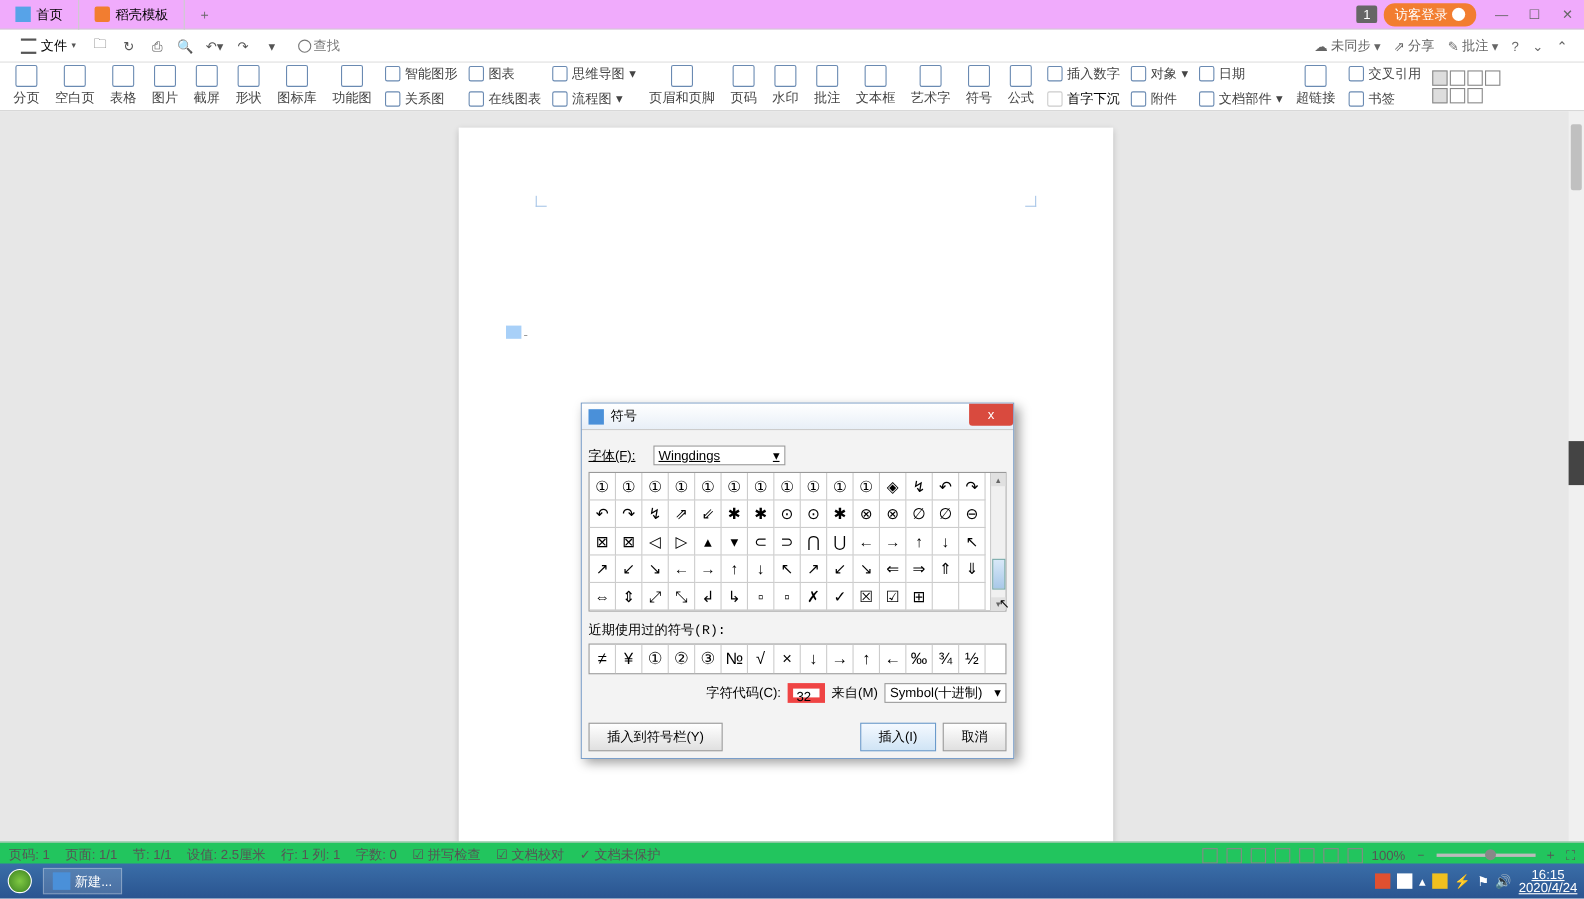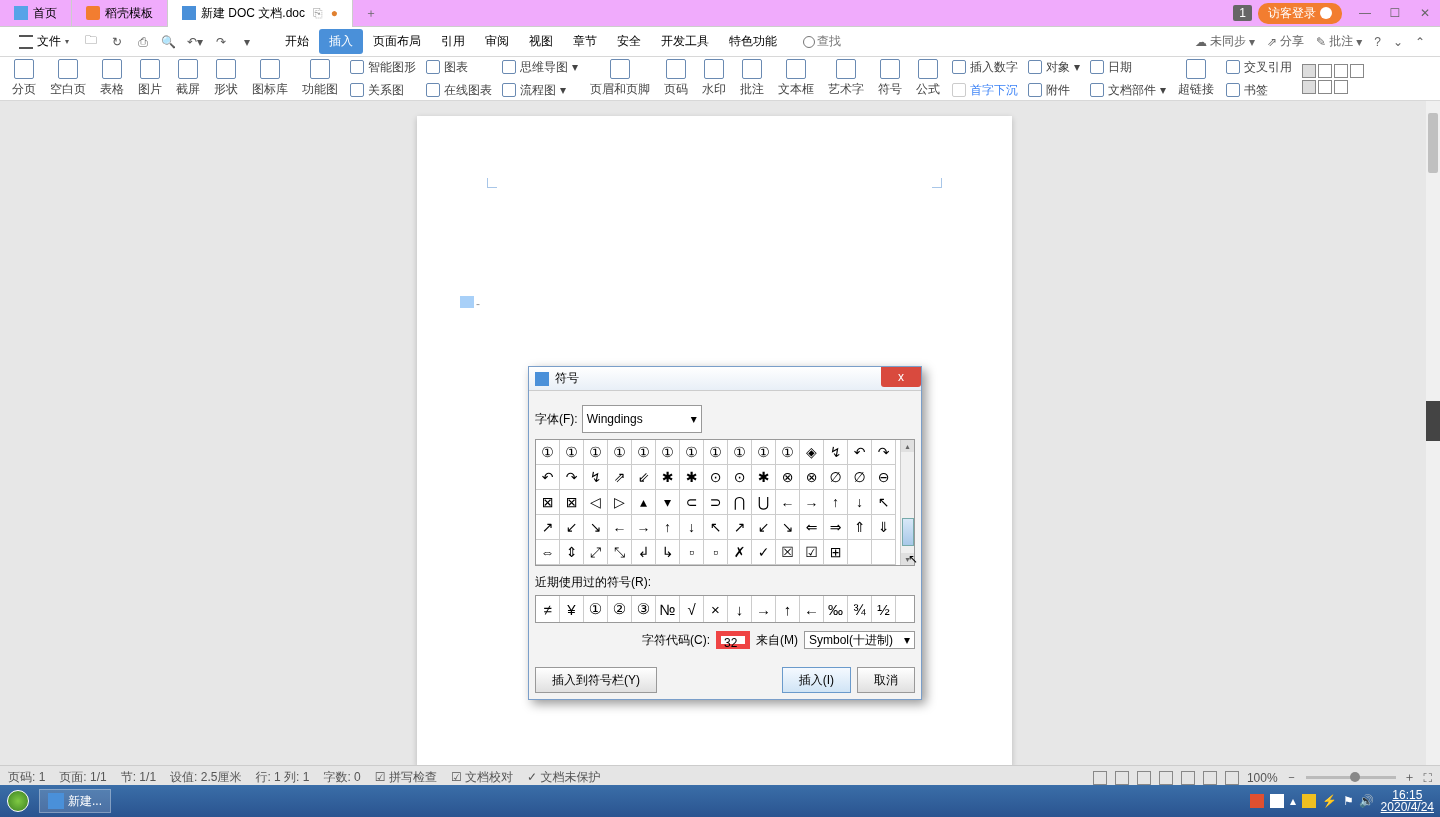--- a/index.html
+++ b/index.html
@@ -37,21 +37,21 @@
 .menu-right .mi { display:flex; align-items:center; gap:3px; }
 
 
 .ribbon { height: 44px; background:#fff; display:flex; align-items:center; border-bottom:1px solid #d8d8d8; padding:0 6px; gap:2px; }
 .rbtn { display:flex; flex-direction:column; align-items:center; padding:0 6px; color:#444; cursor:pointer; min-width:34px; }
 .rbtn .ic { width:20px; height:20px; border:1.5px solid #6a8ab2; border-radius:2px; margin-bottom:2px; position:relative; }
 .rbtn-sm { display:flex; align-items:center; padding:2px 4px; color:#444; cursor:pointer; gap:4px; }
 .rbtn-sm .ic { width:14px; height:14px; border:1.5px solid #6a8ab2; border-radius:2px; }
 .rcol { display:flex; flex-direction:column; gap:2px; }
 .rgrp { display:flex; align-items:center; gap:2px; }
-.disabled { color:#3b82f6; }
+.disabled { color:#000000; }
 .disabled .ic { border-color:#ccc; }
 
 
 .docarea { position:absolute; top:101px; left:0; right:0; bottom:28px; background:#e7e7e7; overflow:hidden; }
 .page { position:absolute; left:417px; top:15px; width:595px; height:650px; background:#fff; box-shadow:0 2px 6px rgba(0,0,0,0.2); }
 .pagemark { position:absolute; color:#a8c6e8; }
 .cursor-marker { position:absolute; left:460px; top:195px; width:14px; height:12px; background:#a8d0f8; }
 .cursor-dash { position:absolute; left:476px; top:196px; color:#999; }
 .scrollv { position:absolute; right:0; top:0; bottom:0; width:14px; background:#f0f0f0; }
 .scrollv-thumb { position:absolute; top:12px; width:10px; left:2px; height:60px; background:#c0c0c0; border-radius:2px; }
@@ -59,41 +59,41 @@
 
 
 .dialog { position:absolute; left:528px; top:265px; width:394px; background:#f3f3f3; border:1px solid #7a9ec9; box-shadow:4px 4px 10px rgba(0,0,0,0.4); }
 .dlg-title { height:24px; background:linear-gradient(#fff,#e8eff7); display:flex; align-items:center; padding:0 6px; border-bottom:1px solid #ccc; position:relative; }
 .dlg-title .ic { width:14px; height:14px; background:#4a90d9; margin-right:6px; }
 .dlg-close { position:absolute; right:0; top:0; width:40px; height:20px; background:#d94a3e; color:#fff; display:flex; align-items:center; justify-content:center; border-radius:0 0 3px 3px; }
 .dlg-body { padding:6px; background:#f3f3f3; }
 .dlg-tabs { display:flex; border-bottom:1px solid #b0b0b0; }
 .dlg-tab { padding:3px 10px; border:1px solid #b0b0b0; border-bottom:none; margin-right:-1px; background:#e8e8e8; cursor:pointer; }
 .dlg-tab.active { background:#fff; position:relative; top:1px; }
-.font-row { display:flex; align-items:center; margin:8px 0 6px; gap:4px; }
-.font-select { flex:0 0 120px; height:28px; border:1px solid #999; background:#fff; padding:0 4px; display:flex; align-items:center; justify-content:space-between; }
+.font-row { display:flex; align-items:flex-end; margin:8px 0 6px; gap:16px;text-decoration:underline; }
+.font-select { flex:0 0 120px; height:18px; border:1px solid #999; background:#fff; padding:0 4px; display:flex; align-items:center; justify-content:space-between; }
 .grid-wrap { border:1px solid #999; background:#fff; position:relative; }
 .sym-grid { display:grid; grid-template-columns: repeat(15, 24px); }
 .sym-cell { width:24px; height:25px; border-right:1px solid #ccc; border-bottom:1px solid #ccc; display:flex; align-items:center; justify-content:center; font-size:14px; cursor:pointer; }
 .grid-scroll { position:absolute; right:0; top:0; bottom:0; width:14px; background:#f0f0f0; border-left:1px solid #ccc; }
 .grid-scroll-btn { height:12px; background:#e0e0e0; display:flex; align-items:center; justify-content:center; font-size:8px; color:#666; }
 .grid-thumb { position:absolute; top:78px; width:12px; left:1px; height:28px; background:linear-gradient(#d8e8f8,#a8c8e8); border:1px solid #7aa; }
 .cursor-arrow { position:absolute; right:-4px; top:112px; font-size:12px; pointer-events:none; }
-.recent-label { margin:8px 0 4px; }
+.recent-label { margin:8px 0 4px;font-family:Liberation Mono, monospace; }
 .recent-grid { display:grid; grid-template-columns: repeat(15, 24px); border:1px solid #999; background:#fff; }
 .recent-cell { width:24px; height:26px; border-right:1px solid #ccc; display:flex; align-items:center; justify-content:center; font-size:15px; cursor:pointer; }
 .code-row { display:flex; align-items:center; gap:6px; margin:8px 0; }
 .code-input { width:34px; height:18px; border:5px solid #ef4444; background:#fff; padding:0 3px; }
 .from-select { flex:1; height:18px; border:1px solid #999; background:#fff; padding:0 4px; display:flex; align-items:center; justify-content:space-between; }
 .dlg-buttons { display:flex; align-items:center; gap:6px; margin-top:18px; }
 .btn { height:26px; padding:0 16px; border:1px solid #999; background:linear-gradient(#fff,#e0e0e0); cursor:pointer; display:flex; align-items:center; }
 .btn.primary { background:linear-gradient(#f4f9ff,#d0e4f5); border-color:#6a9acb; }
 
 
-.statusbar { position:absolute; left:0; right:0; bottom:28px; height:24px; background:#e5e5e5; border-top:1px solid #ccc; display:flex; align-items:center; padding:0 8px; gap:14px; color:#555; }
+.statusbar { position:absolute; left:0; right:0; bottom:28px; height:24px; background:#22c55e; border-top:1px solid #ccc; display:flex; align-items:center; padding:0 8px; gap:14px; color:#555; }
 .status-right { margin-left:auto; display:flex; align-items:center; gap:8px; }
 .status-ic { width:14px; height:14px; border:1px solid #888; }
 .zoom-slider { width:90px; height:3px; background:#bbb; position:relative; }
 .zoom-thumb { position:absolute; left:44px; top:-4px; width:10px; height:10px; background:#888; border-radius:50%; }
 
 
 .taskbar { position:absolute; left:0; right:0; bottom:0; height:32px; background:linear-gradient(#3a6ea8,#2a5490); display:flex; align-items:center; color:#fff; }
 .start-btn { width:36px; height:28px; display:flex; align-items:center; justify-content:center; }
 .start-orb { width:22px; height:22px; border-radius:50%; background:radial-gradient(#7fc943,#3a8020); border:1px solid #fff; }
 .task-item { height:24px; padding:0 8px; background:rgba(255,255,255,0.15); border:1px solid rgba(255,255,255,0.3); margin-left:3px; display:flex; align-items:center; gap:4px; }
@@ -107,26 +107,20 @@
 
 <div class="titlebar">
   <div class="tab">
       <span class="tab-icon icon-home"></span>
       <span>首页</span>
     </div>
   <div class="tab">
       <span class="tab-icon icon-orange"></span>
       <span>稻壳模板</span>
     </div>
-  <div class="tab active">
-      <span class="tab-icon icon-doc"></span>
-      <span>新建 DOC 文档.doc</span>
-      <span class="tab-close">⎘</span>
-      <span class="tab-close" style="color:#e08030">●</span>
-    </div>
   <div class="tab-add">＋</div>
   <div class="winctrl">
     <span class="badge">1</span>
     <span class="login-badge">
         <span>访客登录</span>
       </span>
     <span class="winbtn">—</span>
     <span class="winbtn">☐</span>
     <span class="winbtn">✕</span>
   </div>
@@ -138,32 +132,20 @@
     </div>
   <div class="qat">
     <span class="qat-icon">🗀</span>
     <span class="qat-icon">↻</span>
     <span class="qat-icon">⎙</span>
     <span class="qat-icon">🔍</span>
     <span class="qat-icon">↶▾</span>
     <span class="qat-icon">↷</span>
     <span class="qat-icon">▾</span>
   </div>
-  <div class="menutabs" id="menutabs">
-      <div class="menutab">开始</div>
-      <div class="menutab active">插入</div>
-      <div class="menutab">页面布局</div>
-      <div class="menutab">引用</div>
-      <div class="menutab">审阅</div>
-      <div class="menutab">视图</div>
-      <div class="menutab">章节</div>
-      <div class="menutab">安全</div>
-      <div class="menutab">开发工具</div>
-      <div class="menutab">特色功能</div>
-    </div>
   <div class="search-box">
       <span>查找</span>
     </div>
   <div class="menu-right">
     <span class="mi">☁ <span>未同步</span> ▾</span>
     <span class="mi">⇗ <span>分享</span></span>
     <span class="mi">✎ <span>批注</span> ▾</span>
     <span class="mi">?</span>
     <span class="mi">⌄</span>
     <span class="mi">⌃</span>

